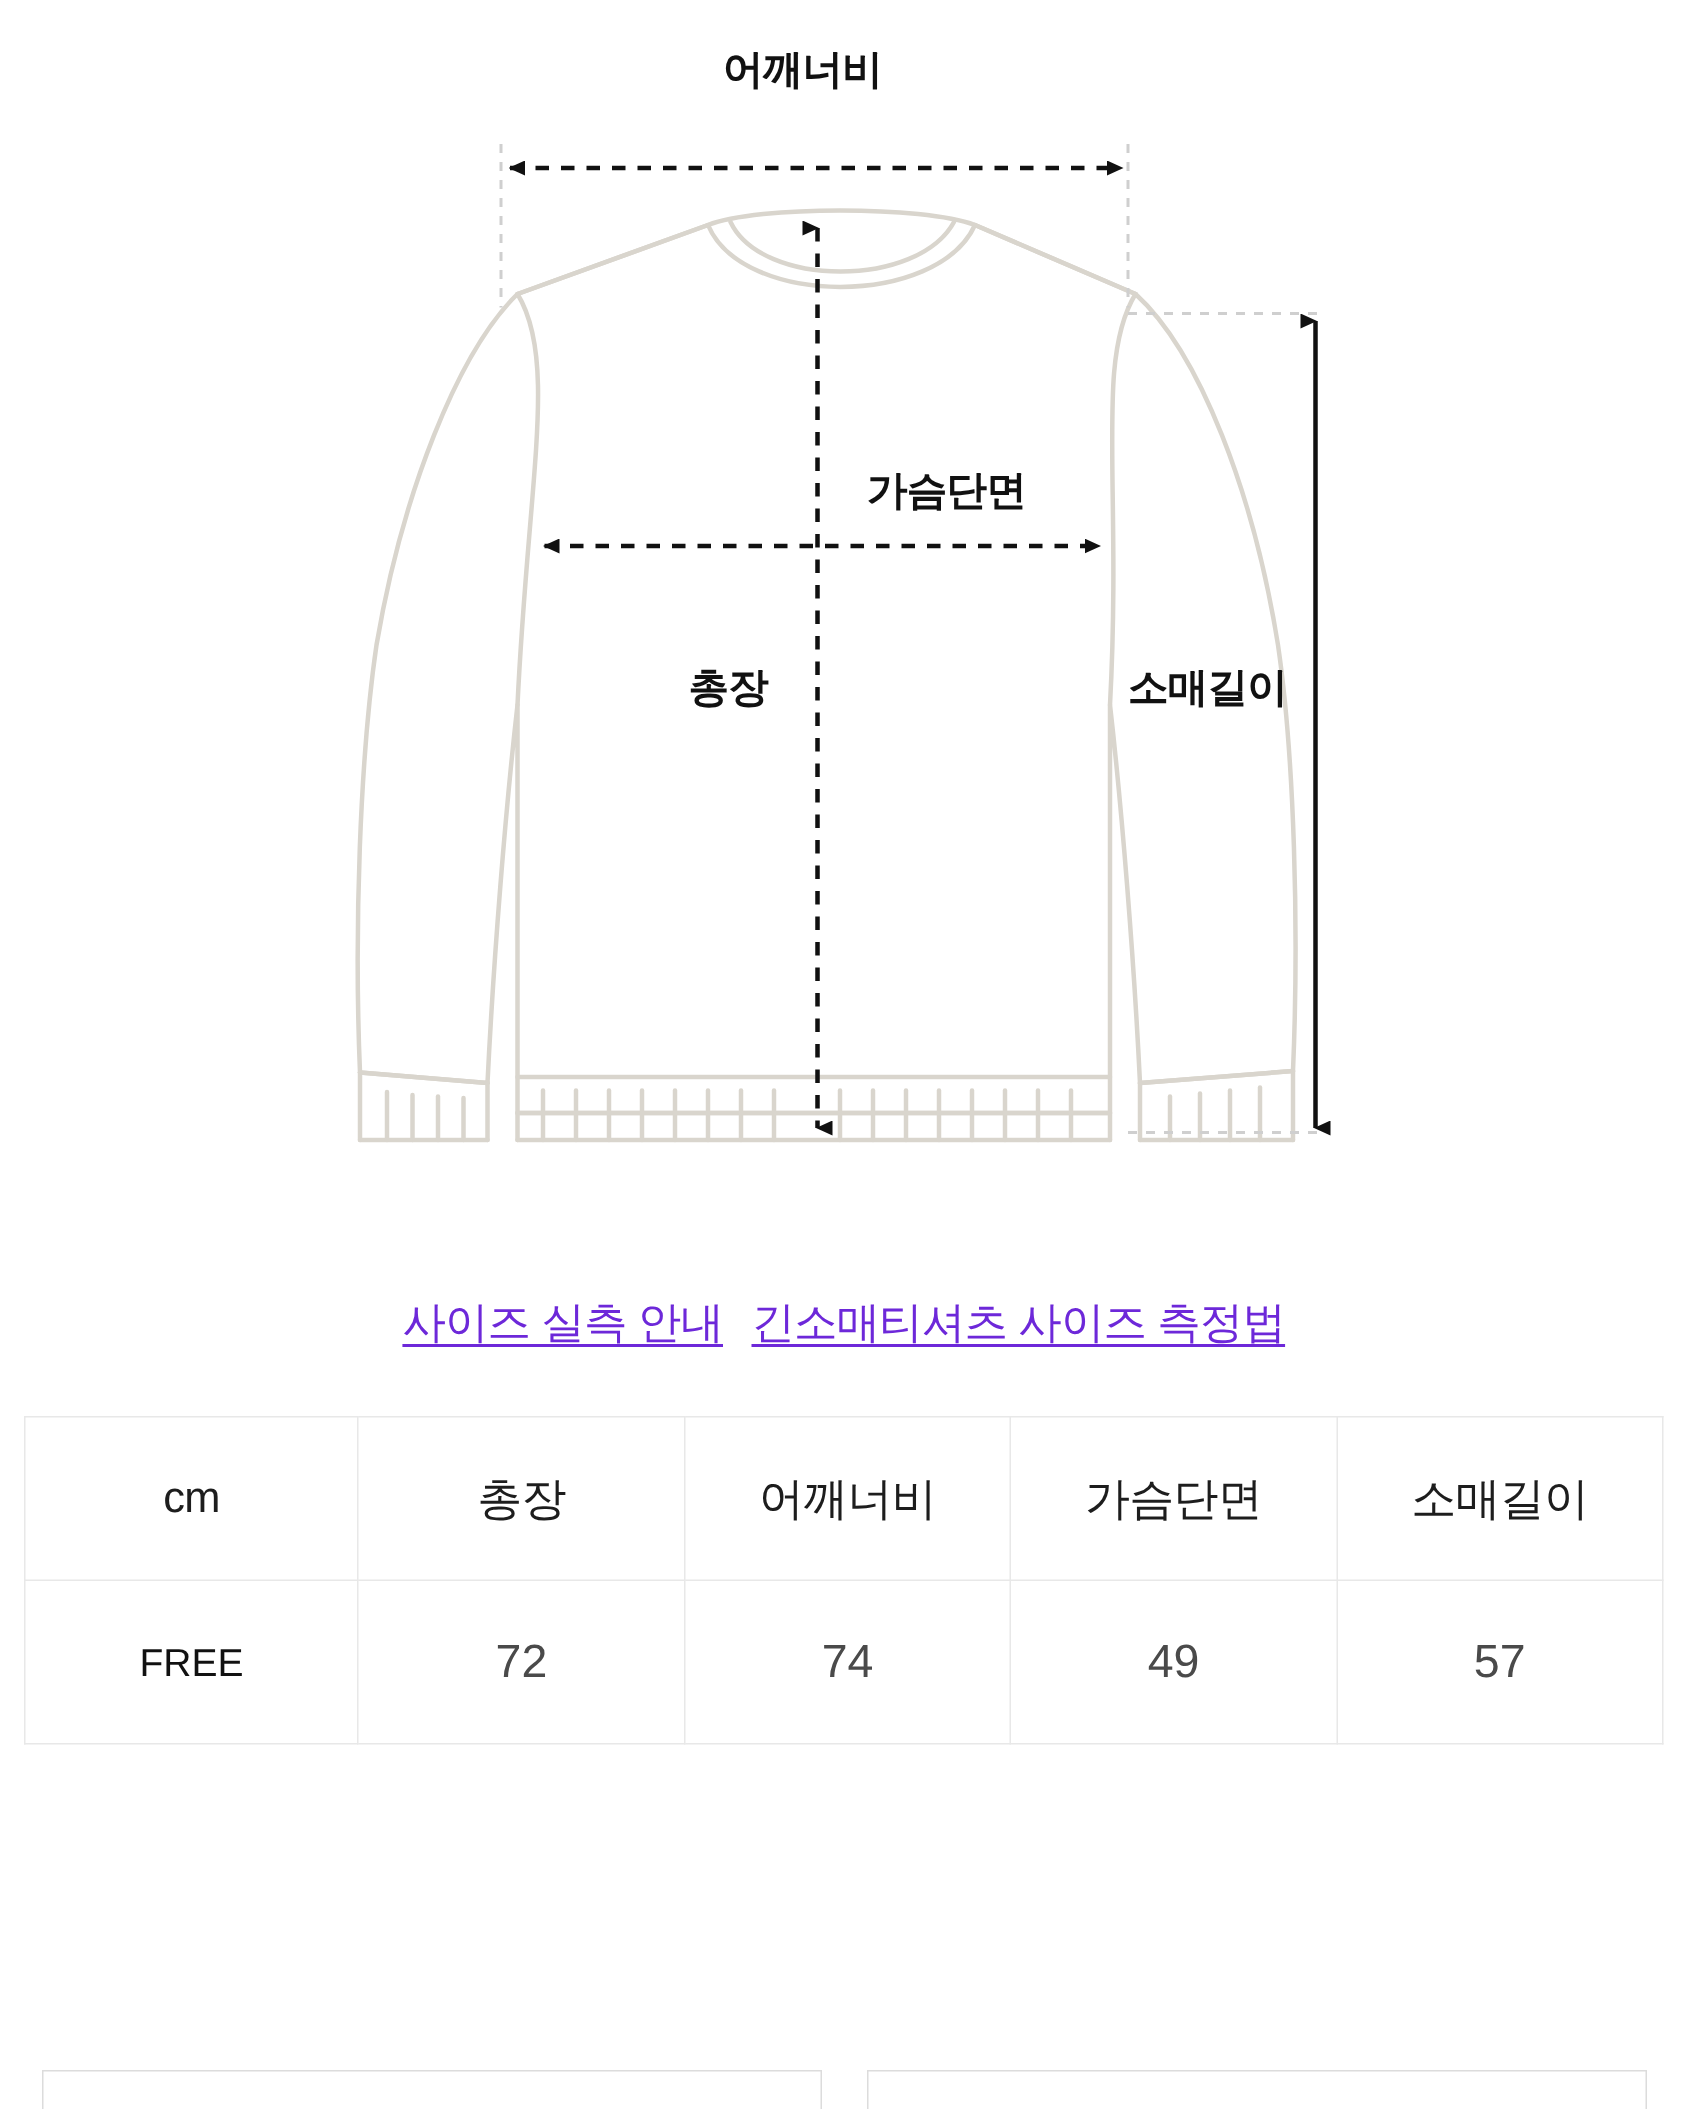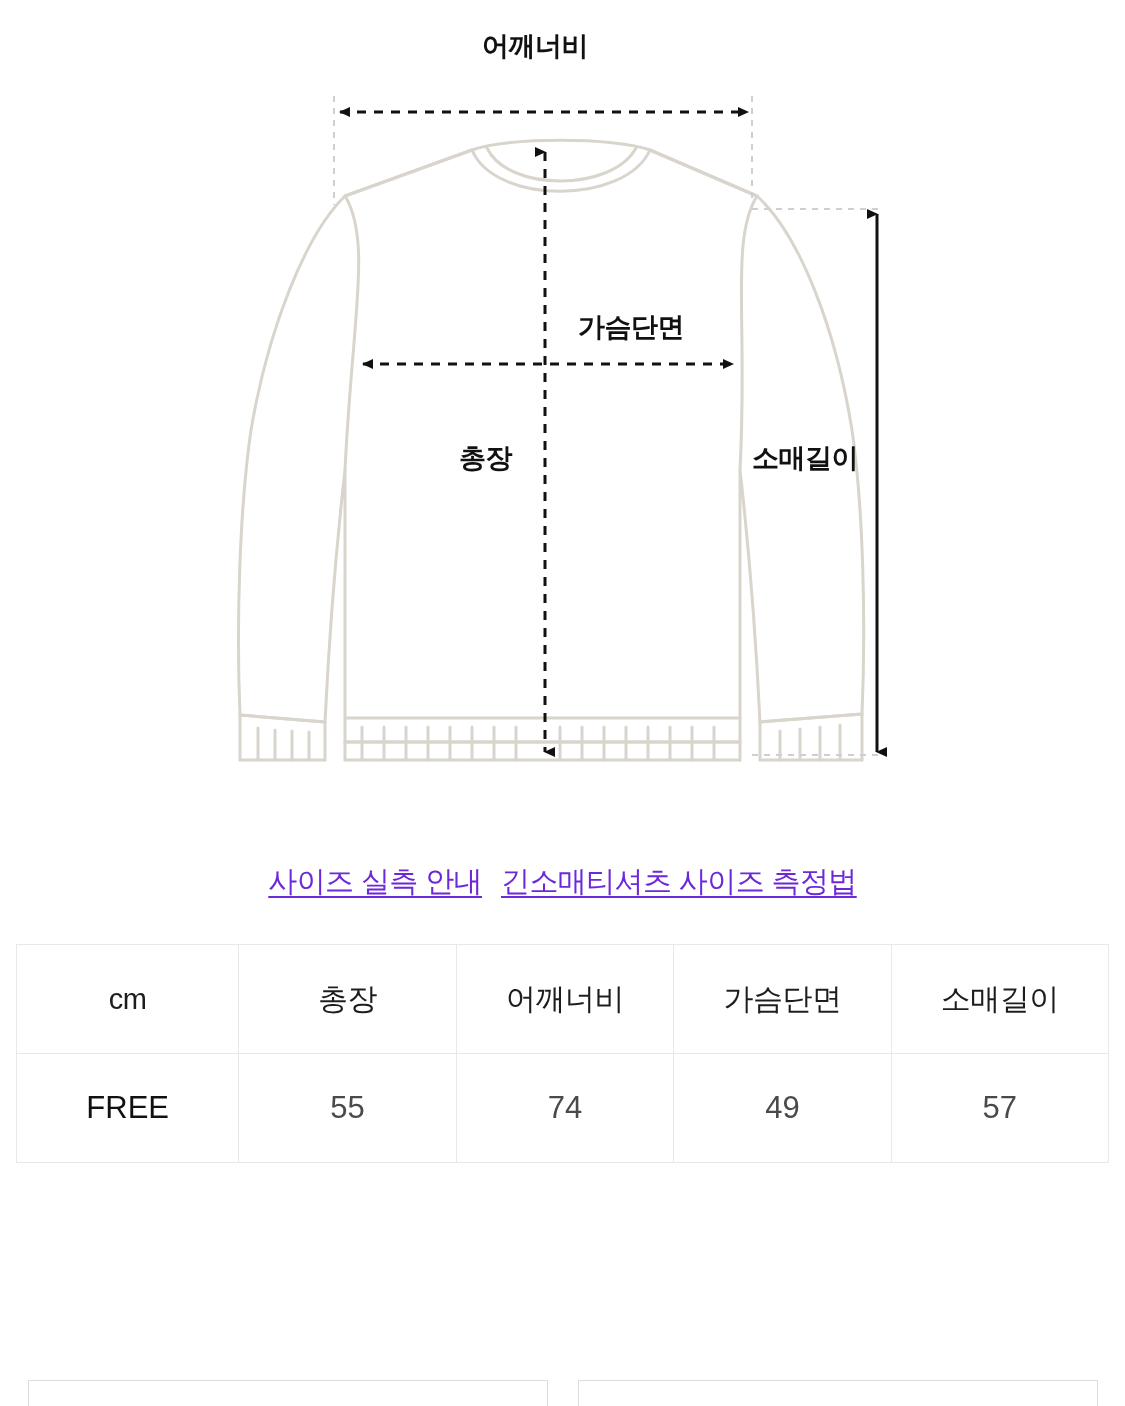--- a/index.html
+++ b/index.html
@@ -88,21 +88,21 @@
     font-size: 30px;
     color: #1d1d1d;
     letter-spacing: -0.5px;
   }
   .mysize-input-cell {
     color: #9a9a9a;
     font-size: 29px;
     letter-spacing: -0.5px;
   }
   .row-free td.free-label {
-    font-size: 31px;
+    font-size: 26px;
     color: #111111;
   }
   .row-free td.free-val {
     font-size: 31px;
     color: #4a4a4a;
   }
 
   
   .bottom-strip {
     position: absolute;
@@ -256,21 +256,21 @@
   <tbody>
     <tr class="header-row">
       <th class="col-unit">cm</th>
       <th>총장</th>
       <th>어깨너비</th>
       <th>가슴단면</th>
       <th>소매길이</th>
     </tr>
     <tr class="row-free">
       <td class="free-label">FREE</td>
-      <td class="free-val">55</td>
+      <td class="free-val">72</td>
       <td class="free-val">74</td>
       <td class="free-val">49</td>
       <td class="free-val">57</td>
     </tr>
   </tbody>
 </table>
 
 <div class="bottom-strip">
   <div class="bottom-box left"></div>
   <div class="bottom-box right"></div>

